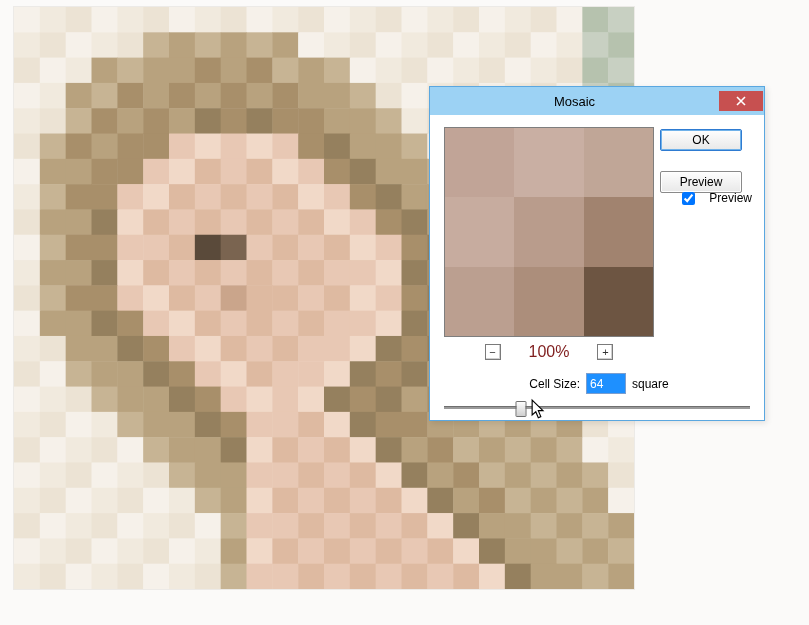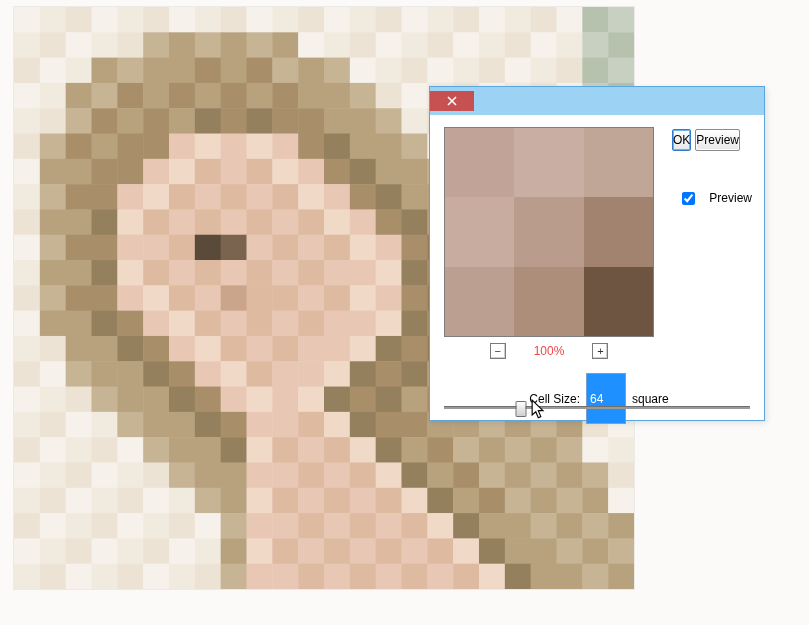--- a/index.html
+++ b/index.html
@@ -9,28 +9,28 @@
   .titlebar{height:28px;background:#9cd2f4;display:flex;align-items:center}
   .title{flex:1;text-align:center;font-size:13px;color:#000}
   .close-btn{width:44px;height:20px;margin:0 1px 0 0;background:#c75050;color:#fff;display:flex;align-items:center;justify-content:center;cursor:default}
   .close-btn svg{width:10px;height:10px;stroke:#fff;stroke-width:1.6}
   .body{position:relative;padding:12px 12px 8px 14px;height:calc(100% - 28px);box-sizing:border-box}
   .preview-frame{position:absolute;left:14px;top:12px;width:208px;height:208px;border:1px solid #7e7e7e;background:#fff;box-shadow:inset 0 0 0 1px #e6e6e6}
   .preview-grid{width:100%;height:100%;display:grid;grid-template-columns:repeat(3,1fr);grid-template-rows:repeat(3,1fr)}
   .preview-grid div{width:100%;height:100%}
   .zoom-row{position:absolute;left:14px;top:228px;width:210px;display:flex;align-items:center;justify-content:center;gap:28px}
   .zoom-btn{width:14px;height:14px;border:1px solid #7a7a7a;background:#fff;display:flex;align-items:center;justify-content:center;font-size:11px;line-height:1;color:#333;cursor:default;box-shadow:inset -1px -1px 0 #cfcfcf,inset 1px 1px 0 #fff}
-  .zoom-label{font-size:12px;color:#ef4444}
-  .side-btns{position:absolute;right:10px;top:14px;display:flex;flex-direction:row;gap:4px;width:82px}
+  .zoom-label{font-size:16px;color:#7f1d1d}
+  .side-btns{position:absolute;right:22px;top:14px;display:flex;flex-direction:column;gap:20px;width:82px}
   .win-btn{height:20px;border:1px solid #8a8a8a;background:linear-gradient(#fefefe,#e8e8e8);font-size:12px;display:flex;align-items:center;justify-content:center;cursor:default;border-radius:2px;box-shadow:inset 0 0 0 1px #fff}
   .win-btn.primary{border-color:#2e7bd1;box-shadow:0 0 0 1px #6fb1e9 inset}
   .preview-chk{position:absolute;right:12px;top:76px;display:flex;align-items:center;gap:14px;font-size:12px}
   .preview-chk input{width:13px;height:13px;margin:0}
   .cell-row{position:absolute;left:4px;right:0;top:258px;display:flex;align-items:center;justify-content:center;gap:6px;font-size:12px}
-  .cell-row input[type=text]{width:32px;height:17px;border:1px solid #7a9ecf;padding:16px 3px;font-size:12px;font-family:inherit;background:#fff;color:#000}
+  .cell-row input[type=text]{width:32px;height:17px;border:1px solid #7a9ecf;padding:1px 3px;font-size:12px;font-family:inherit;background:#fff;color:#000}
   .cell-row input[type=text].sel{background:#1e90ff;color:#fff}
   .slider-track{position:absolute;left:14px;right:14px;top:284px;height:16px}
   .track-line{position:absolute;left:0;right:0;top:7px;height:2px;background:#9a9a9a;border-top:1px solid #6f6f6f}
   .slider-thumb{position:absolute;top:2px;width:9px;height:14px;background:linear-gradient(#fefefe,#cfcfcf);border:1px solid #6f6f6f;border-radius:1px;transform:translateX(-50%);}
   .cursor{position:absolute;width:16px;height:22px;pointer-events:none}
   .cursor svg{overflow:visible}
 </style>
 </head>
 <body>
 
@@ -586,20 +586,21 @@
       <rect x="19" y="22" width="1.02" height="1.02" fill="#95805e"></rect>
       <rect x="20" y="22" width="1.02" height="1.02" fill="#b8a27e"></rect>
       <rect x="21" y="22" width="1.02" height="1.02" fill="#b8a27e"></rect>
       <rect x="22" y="22" width="1.02" height="1.02" fill="#c7b494"></rect>
       <rect x="23" y="22" width="1.02" height="1.02" fill="#b8a27e"></rect>
     </svg>
 </div>
 
 <div class="dialog">
   <div class="titlebar">
+    <div class="title">Mosaic</div>
     <div class="close-btn">
       <svg viewBox="0 0 10 10">
           <path d="M1 1 L9 9 M9 1 L1 9" fill="none"></path>
         </svg>
     </div>
   </div>
   <div class="body">
     <div class="preview-frame">
       <div class="preview-grid" id="pv-grid">
           <div style="background: rgb(193, 164, 151);"></div>

